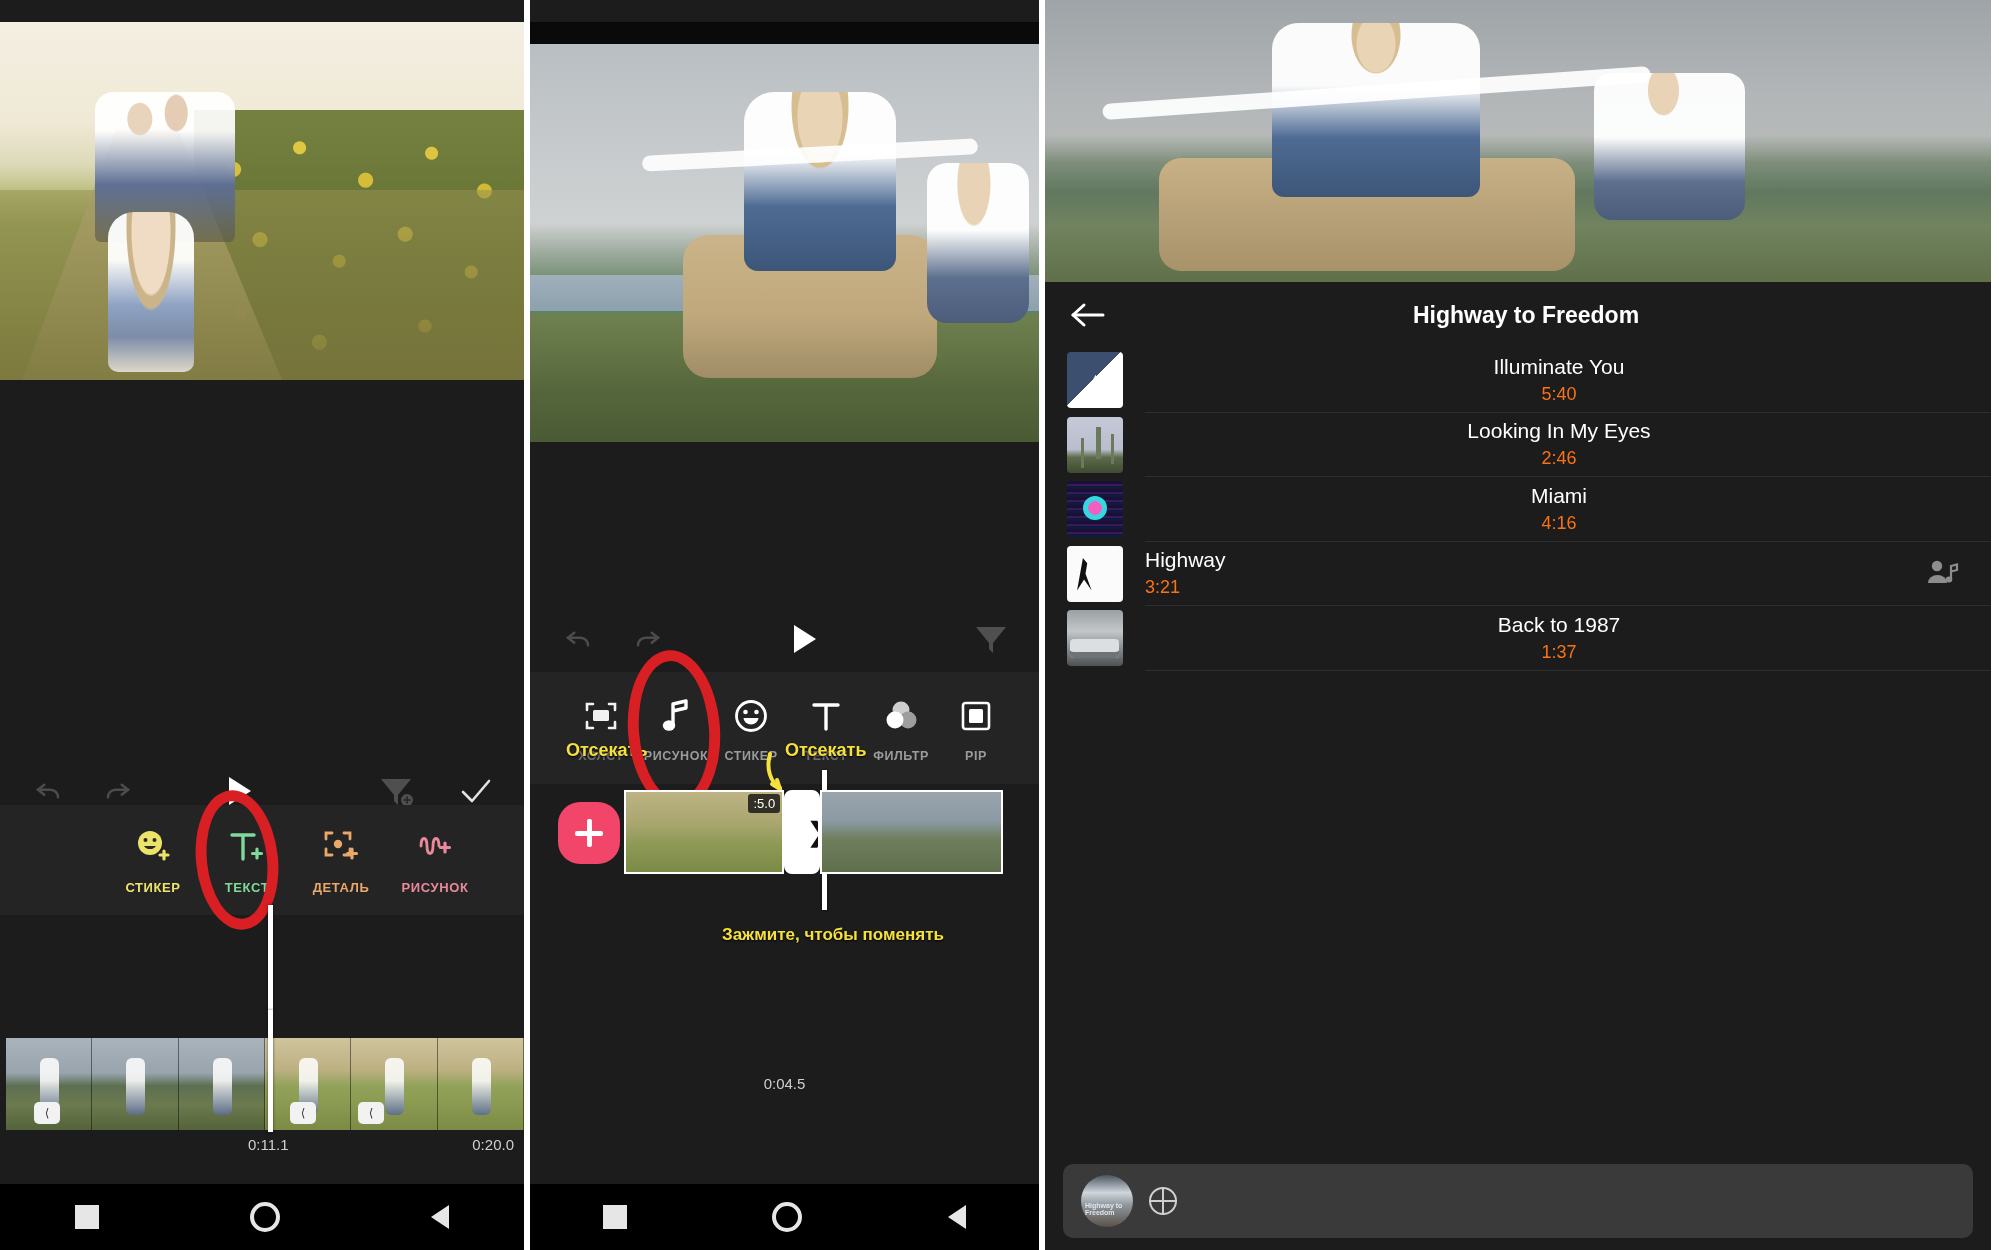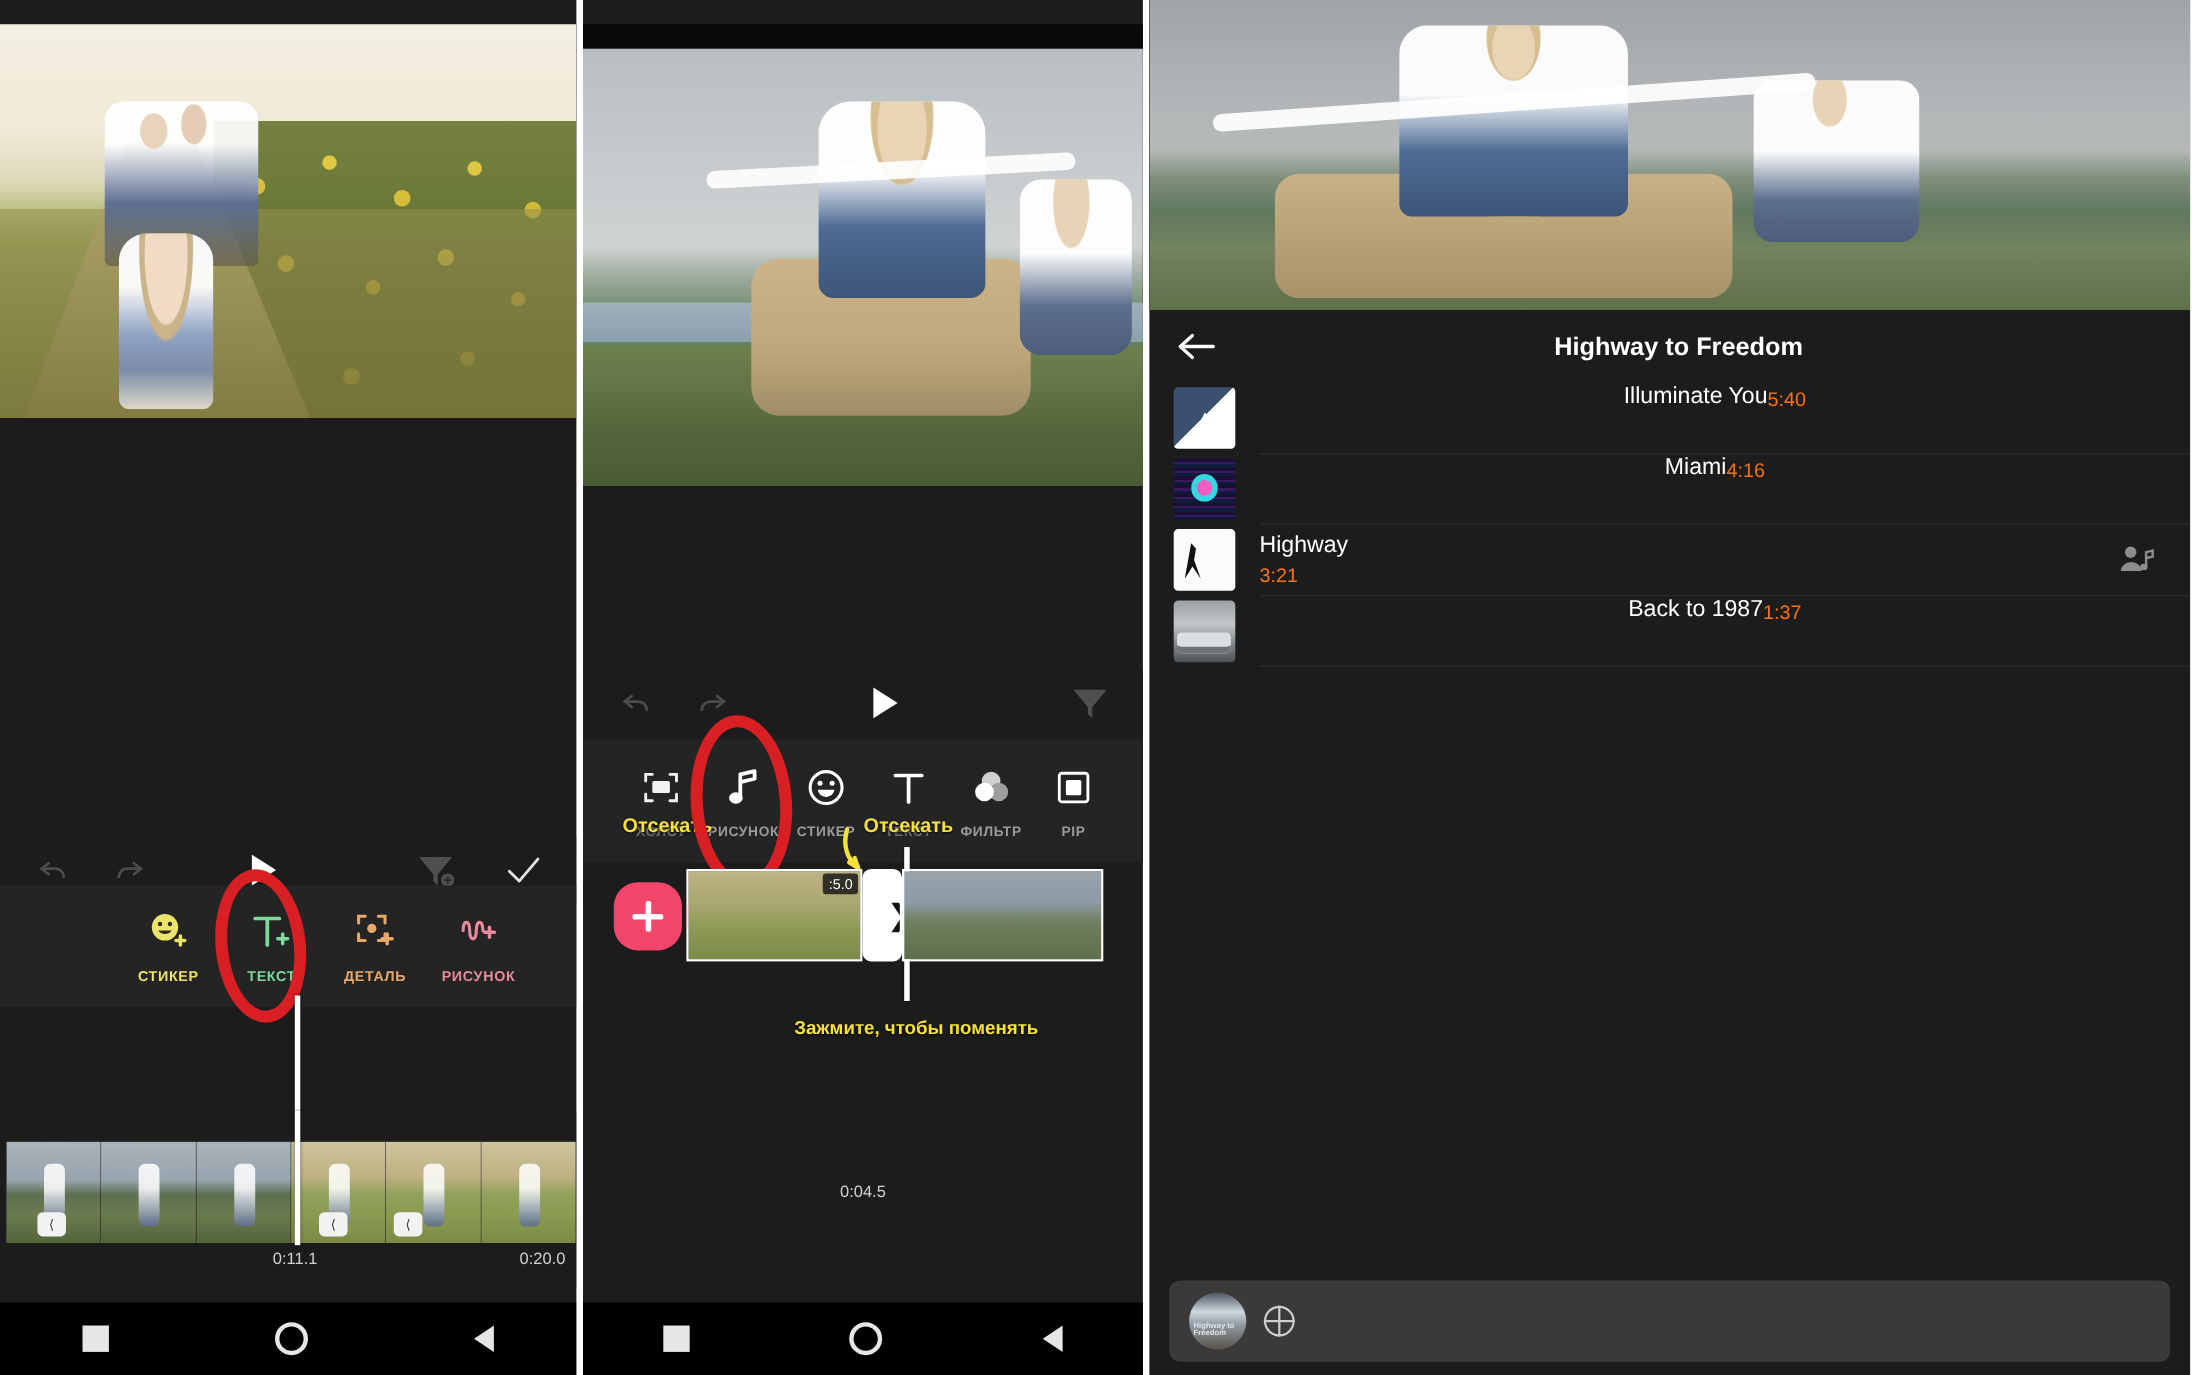--- a/index.html
+++ b/index.html
@@ -269,21 +269,21 @@
   .art1 { background: linear-gradient(135deg,#3d4f6e 0 48%, #ffffff 48% 100%); }
   .art1::after { content:""; position:absolute; left:38%; top:40%; width:26%; height:26%; background:#fff; clip-path: polygon(50% 0,100% 100%,0 100%); }
   .art2 { background: linear-gradient(to bottom,#c6c9d8 0%, #b9bdcd 58%, #5d6b4b 72%, #3f4a31 100%); }
   .art2::after { content:""; position:absolute; left:52%; top:18%; width:5px; height:58%; background:#6c7a5c; box-shadow: 14px 6px 0 -1px #6c7a5c, -16px 10px 0 -1px #6c7a5c; }
   .art3 { background: repeating-linear-gradient(to bottom,#1a1036 0 3px,#3a1a5e 3px 5px,#101a3a 5px 8px); }
   .art3::after { content:""; position:absolute; left:28%; top:26%; width:44%; height:44%; border-radius:50%; background: radial-gradient(circle,#f25fc0 0 40%, #35d8e0 41% 100%); }
   .art4 { background: #fbfbfb; }
   .art4::after { content:""; position:absolute; left:18%; top:22%; width:26%; height:58%; background:#111; clip-path: polygon(40% 0,70% 16%,58% 48%,100% 100%,48% 66%,0 100%); }
   .art5 { background: linear-gradient(to bottom,#9aa0a4 0%, #c3c7ca 38%, #7f8589 72%, #4d5154 100%); }
   .art5::after { content:""; position:absolute; left:6%; bottom:14%; width:86%; height:34%; background:#dcdfe1; border-radius:4px; box-shadow: inset 0 -8px 0 -2px #6e7376; }
-  .t-body { flex: 1; margin-left: 22px; border-bottom: 1px solid #2e2e2e; height: 100%; display:flex; flex-direction: row; justify-content: center; padding-right: 18px; }
+  .t-body { flex: 1; margin-left: 22px; border-bottom: 1px solid #2e2e2e; height: 100%; display:flex; flex-direction: column; justify-content: center; padding-right: 18px; align-items: center; }
   .t-name { color: #fff; font-size: 21px; }
   .t-dur { color: #f97316; font-size: 18px; margin-top: 5px; }
   .t-right { width: 62px; display: flex; align-items: center; justify-content: center; }
 
   .miniplayer {
     position: absolute; left: 18px; right: 18px; bottom: 12px; height: 74px;
     background: #3a3a3a; border-radius: 10px;
     display: flex; align-items: center; padding-left: 18px; gap: 16px;
   }
   .mini-art {
@@ -585,20 +585,27 @@
     <div class="track-list">
 
       <div class="track">
         <div class="art art1"></div>
         <div class="t-body">
           <div class="t-name">Illuminate You</div>
           <div class="t-dur">5:40</div>
         </div>
       </div>
 
+      <div class="track">
+        <div class="art art2"></div>
+        <div class="t-body">
+          <div class="t-name">Looking In My Eyes</div>
+          <div class="t-dur">2:46</div>
+        </div>
+      </div>
 
       <div class="track">
         <div class="art art3"></div>
         <div class="t-body">
           <div class="t-name">Miami</div>
           <div class="t-dur">4:16</div>
         </div>
       </div>
 
       <div class="track">

